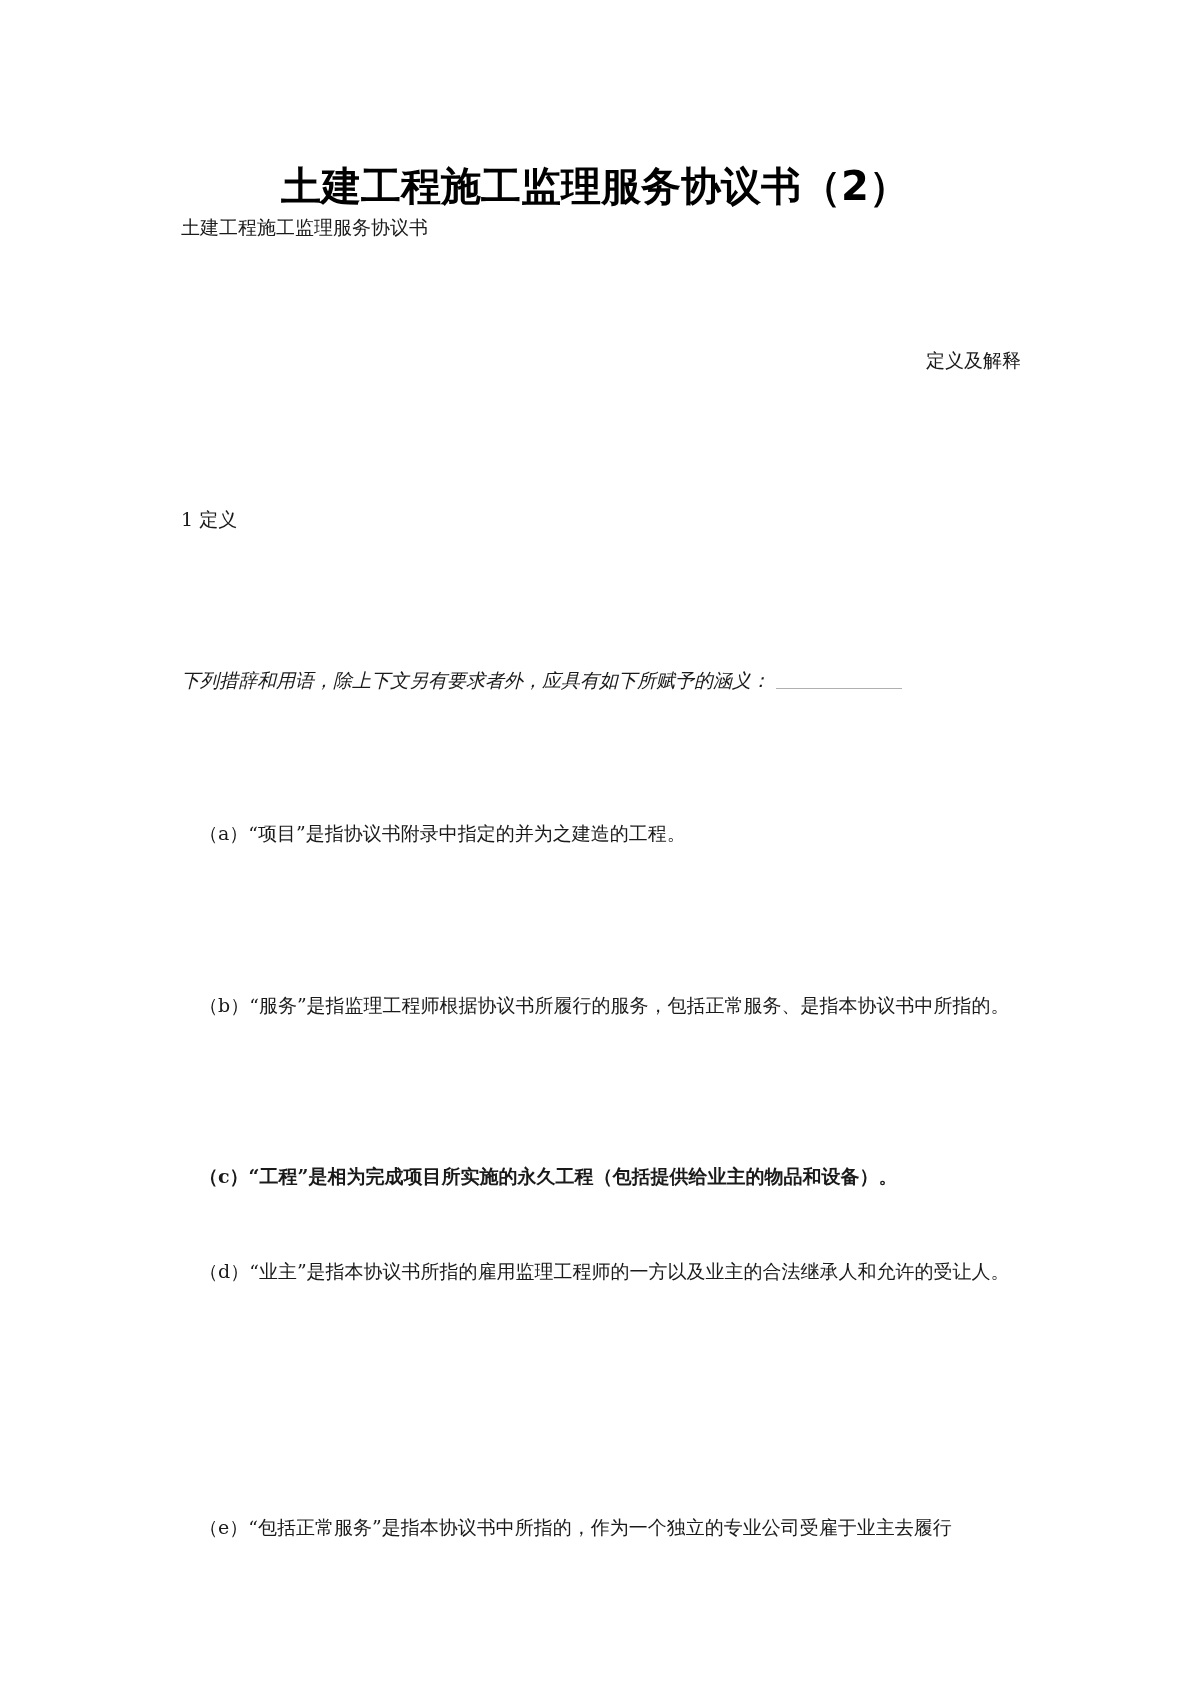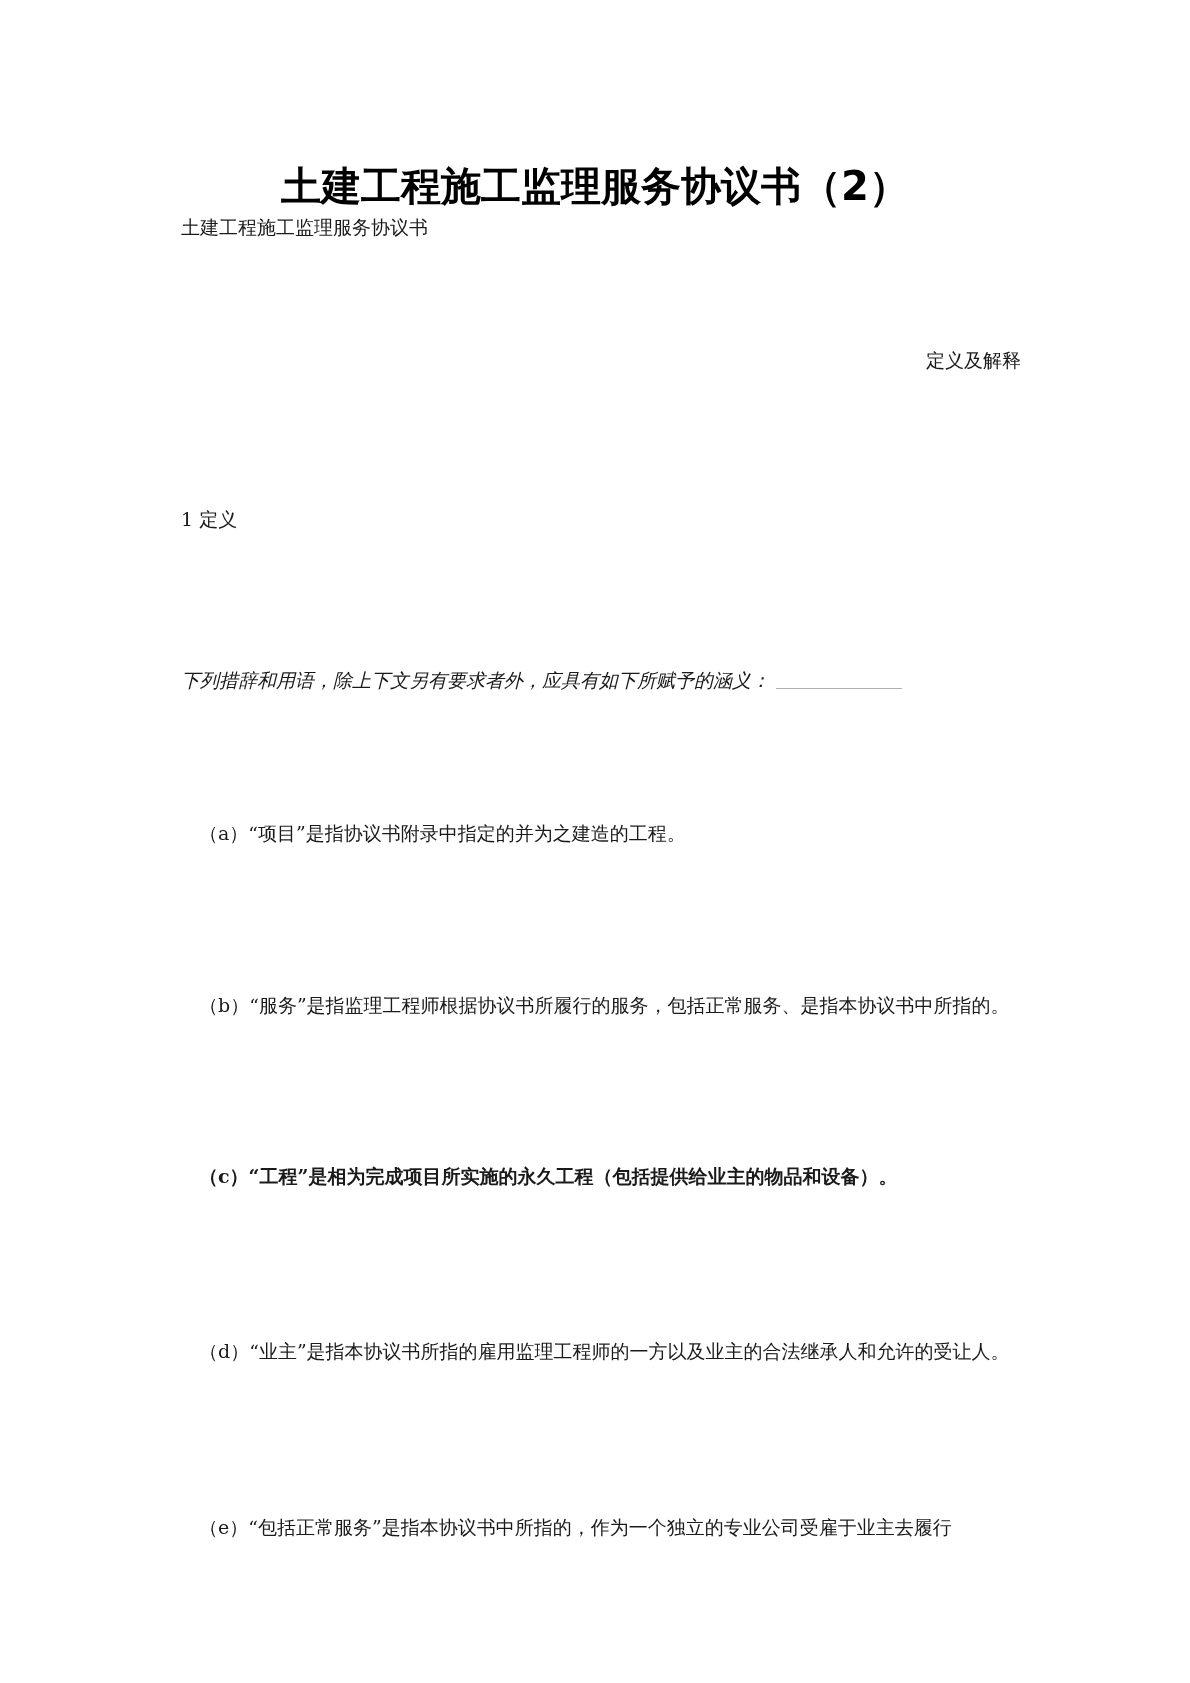--- a/index.html
+++ b/index.html
@@ -78,17 +78,17 @@
   <div class="line" style="top:665px;font-style:italic;">
     <span>下列措辞和用语，除上下文另有要求者外，应具有如下所赋予的涵义：</span><span class="blank"></span>
   </div>
 
   <div class="para" style="top:818px;">（a）“项目”是指协议书附录中指定的并为之建造的工程。</div>
 
   <div class="para" style="top:990px;">（b）“服务”是指监理工程师根据协议书所履行的服务，包括正常服务、是指本协议书中所指的。</div>
 
   <div class="para" style="top:1161px;font-weight:bold;">（c）“工程”是相为完成项目所实施的永久工程（包括提供给业主的物品和设备）。</div>
 
-  <div class="para" style="top:1336px;">（d）“业主”是指本协议书所指的雇用监理工程师的一方以及业主的合法继承人和允许的受让人。</div>
+  <div class="para" style="top:1256px;">（d）“业主”是指本协议书所指的雇用监理工程师的一方以及业主的合法继承人和允许的受让人。</div>
 
   <div class="para" style="top:1512px; white-space:nowrap;">（e）“包括正常服务”是指本协议书中所指的，作为一个独立的专业公司受雇于业主去履行</div>
 
 </div>
 
 </body></html>

